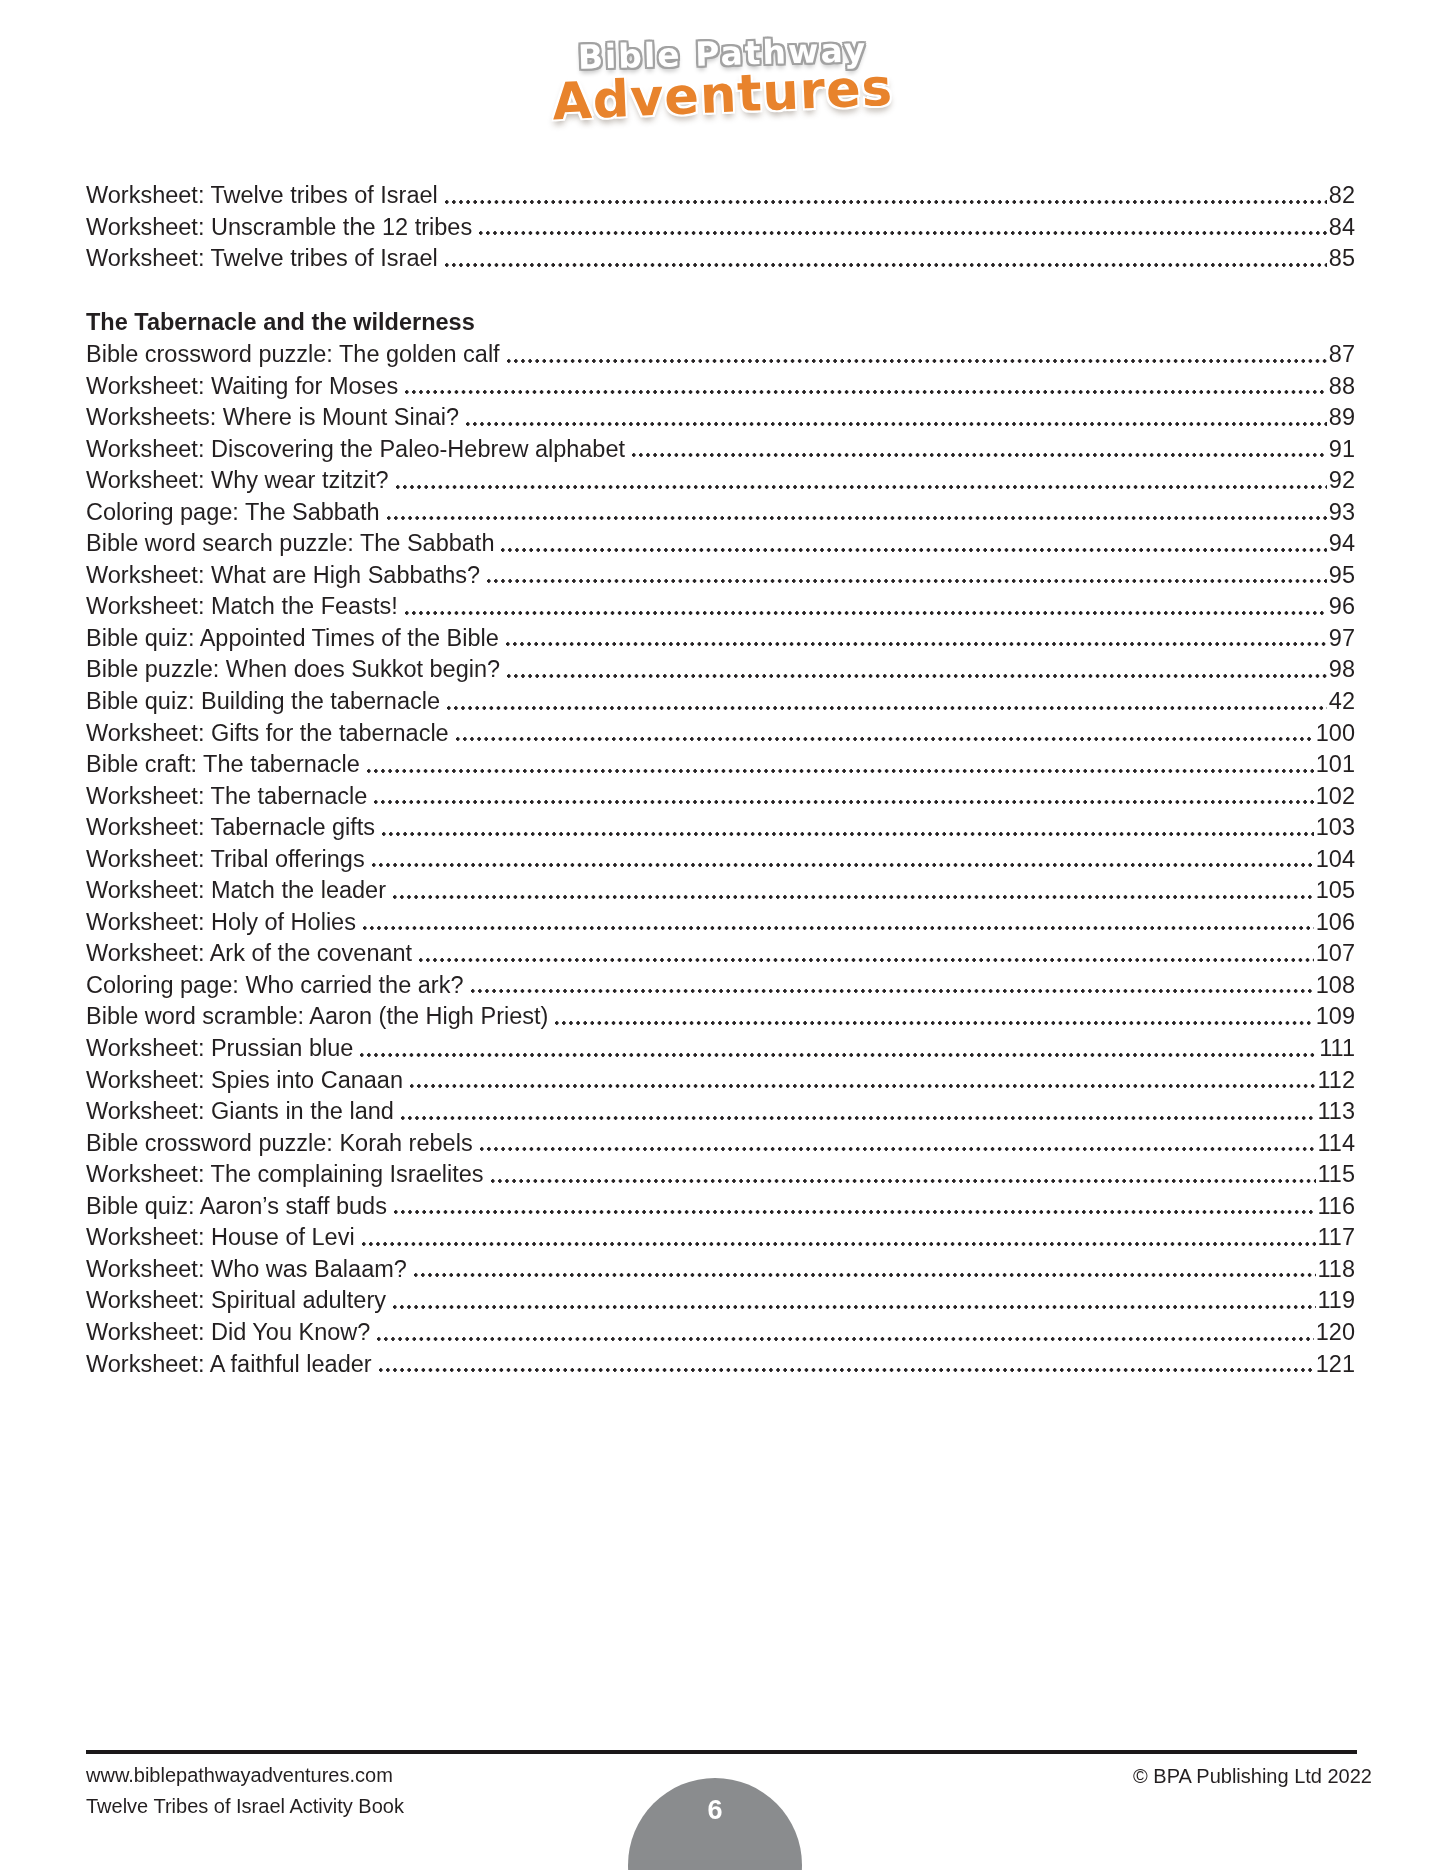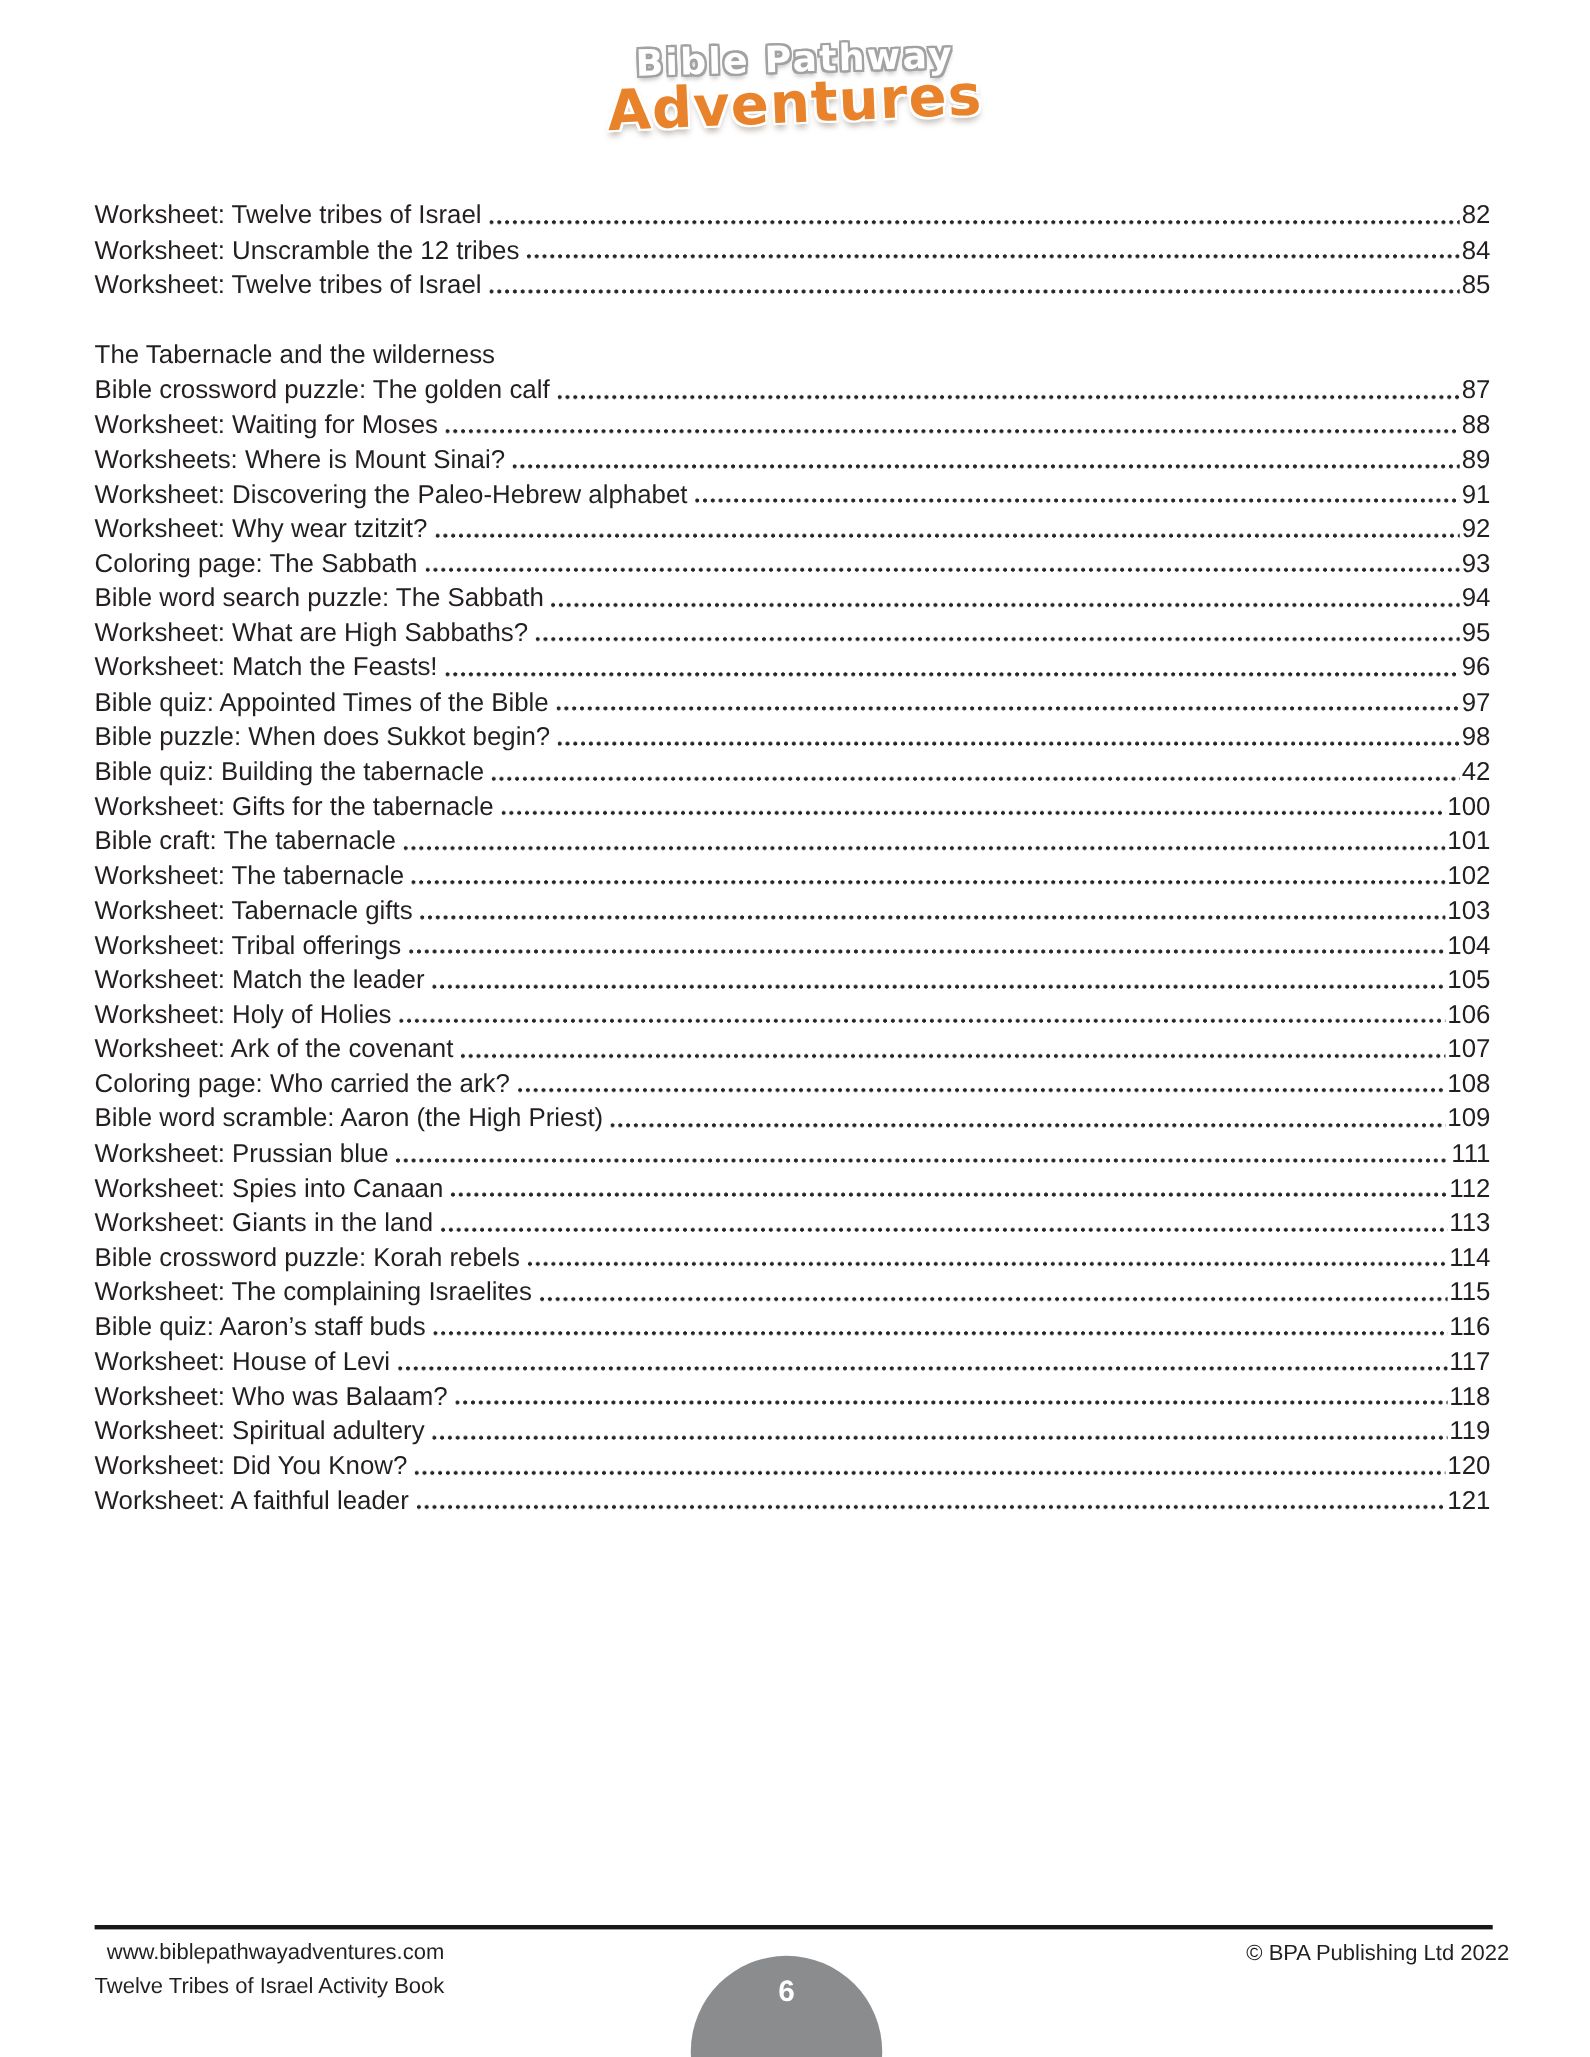--- a/index.html
+++ b/index.html
@@ -49,21 +49,21 @@
 
   
   .toc { position: absolute; left: 86px; right: 90px; text-align: center; }
   .toc-pre  { top: 180px; }
   .toc-main { top: 339px; }
   .section-heading {
     position: absolute;
     top: 307px; left: 86px;
     margin: 0;
     font-size: 23.5px;
-    font-weight: 400;
+    font-weight: 700;
     line-height: 31.55px;
   }
   .toc-row { display: flex; align-items: baseline; line-height: 31.55px; }
   .toc-label { white-space: nowrap; }
   .toc-leader {
     flex: 1;
     align-self: flex-end;
     height: 4px;
     margin: 0 2px 8px 7px;
     background-image: radial-gradient(circle at 1.8px 2px, #272324 1.55px, transparent 1.95px);
@@ -77,21 +77,20 @@
     position: absolute;
     top: 1750px; left: 86px;
     width: 1271px; height: 4px;
     background: #1b1819;
   }
   .footer-left {
     position: absolute;
     top: 1760px; left: 86px;
     font-size: 20px;
     line-height: 31px;
-    text-align: right;
   }
   .footer-copyright {
     position: absolute;
     top: 1763px; right: 73px;
     font-size: 20px;
     line-height: 26px;
   }
   .page-circle {
     position: absolute;
     left: 628px; top: 1778px;

